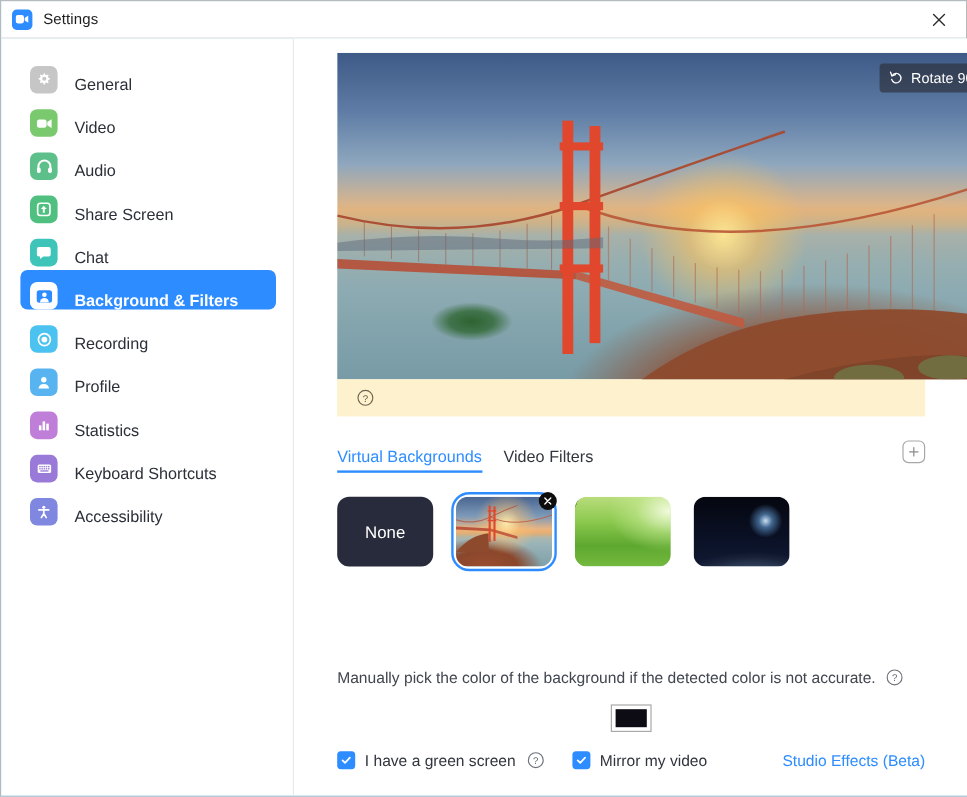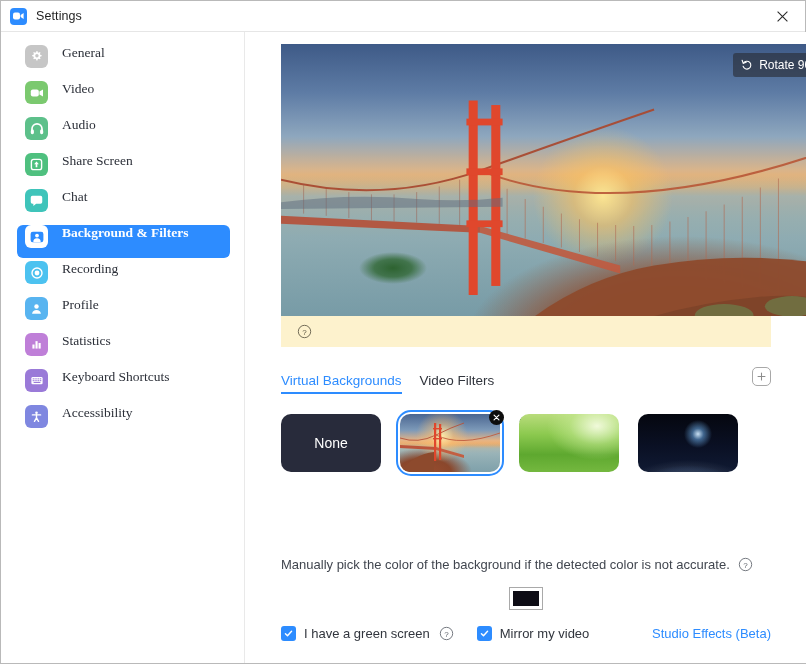--- a/index.html
+++ b/index.html
@@ -58,27 +58,26 @@
   
   #sidebar {
     width: 244px;
     min-width: 244px;
     background: #ffffff;
     border-right: 1px solid #e9e9e9;
     padding-top: 10px;
   }
   .nav-item {
     display: flex;
-    align-items: flex-start;
+    align-items: flex-end;
     height: 33px;
     margin: 3px 14px 3px 16px;
     padding-left: 8px;
     border-radius: 6px;
     cursor: default;
-    font-family: Liberation Serif, serif;
   }
   .nav-item.selected { background: #2d8cff; }
   .nav-icon {
     width: 23px; height: 23px;
     border-radius: 6px;
     display: flex; align-items: center; justify-content: center;
     margin-right: 14px;
     flex-shrink: 0;
   }
   .nav-icon svg { display: block; }
@@ -189,21 +188,21 @@
   }
   
   #thumbs {
     width: 490px;
     margin-top: 20px;
     display: flex;
     gap: 19px;
   }
   .thumb {
     position: relative;
-    width: 100px;
+    width: 80px;
     height: 58px;
     border-radius: 10px;
     overflow: visible;
     cursor: default;
   }
   .thumb-inner {
     position: absolute;
     inset: 0;
     border-radius: 10px;
     overflow: hidden;

